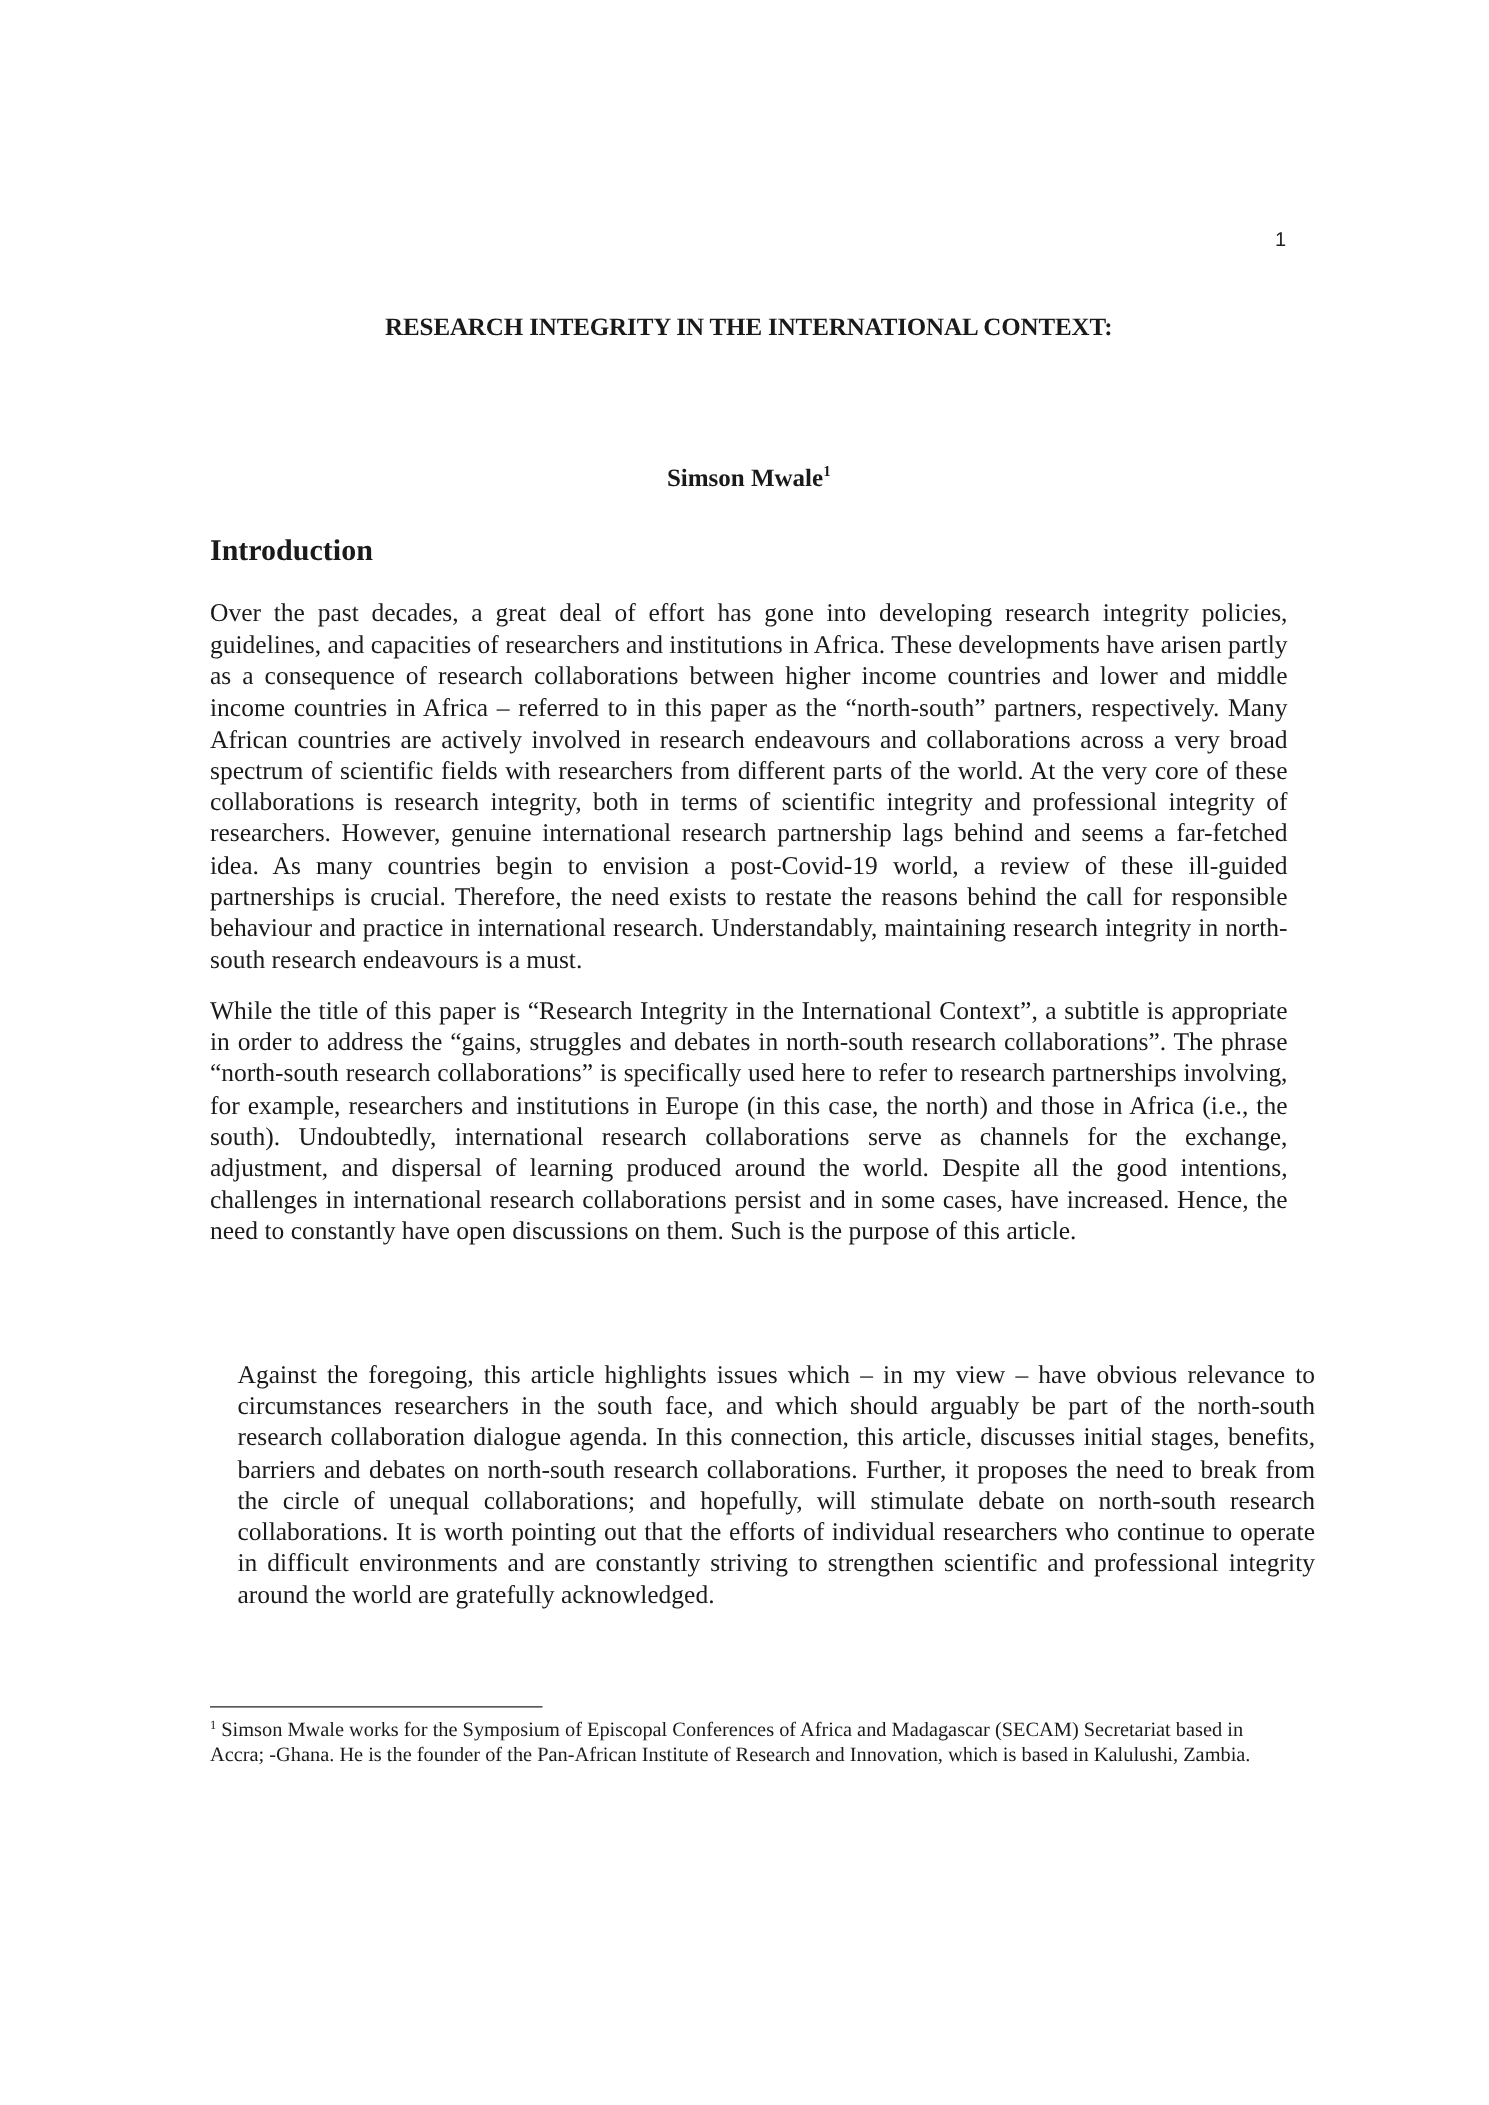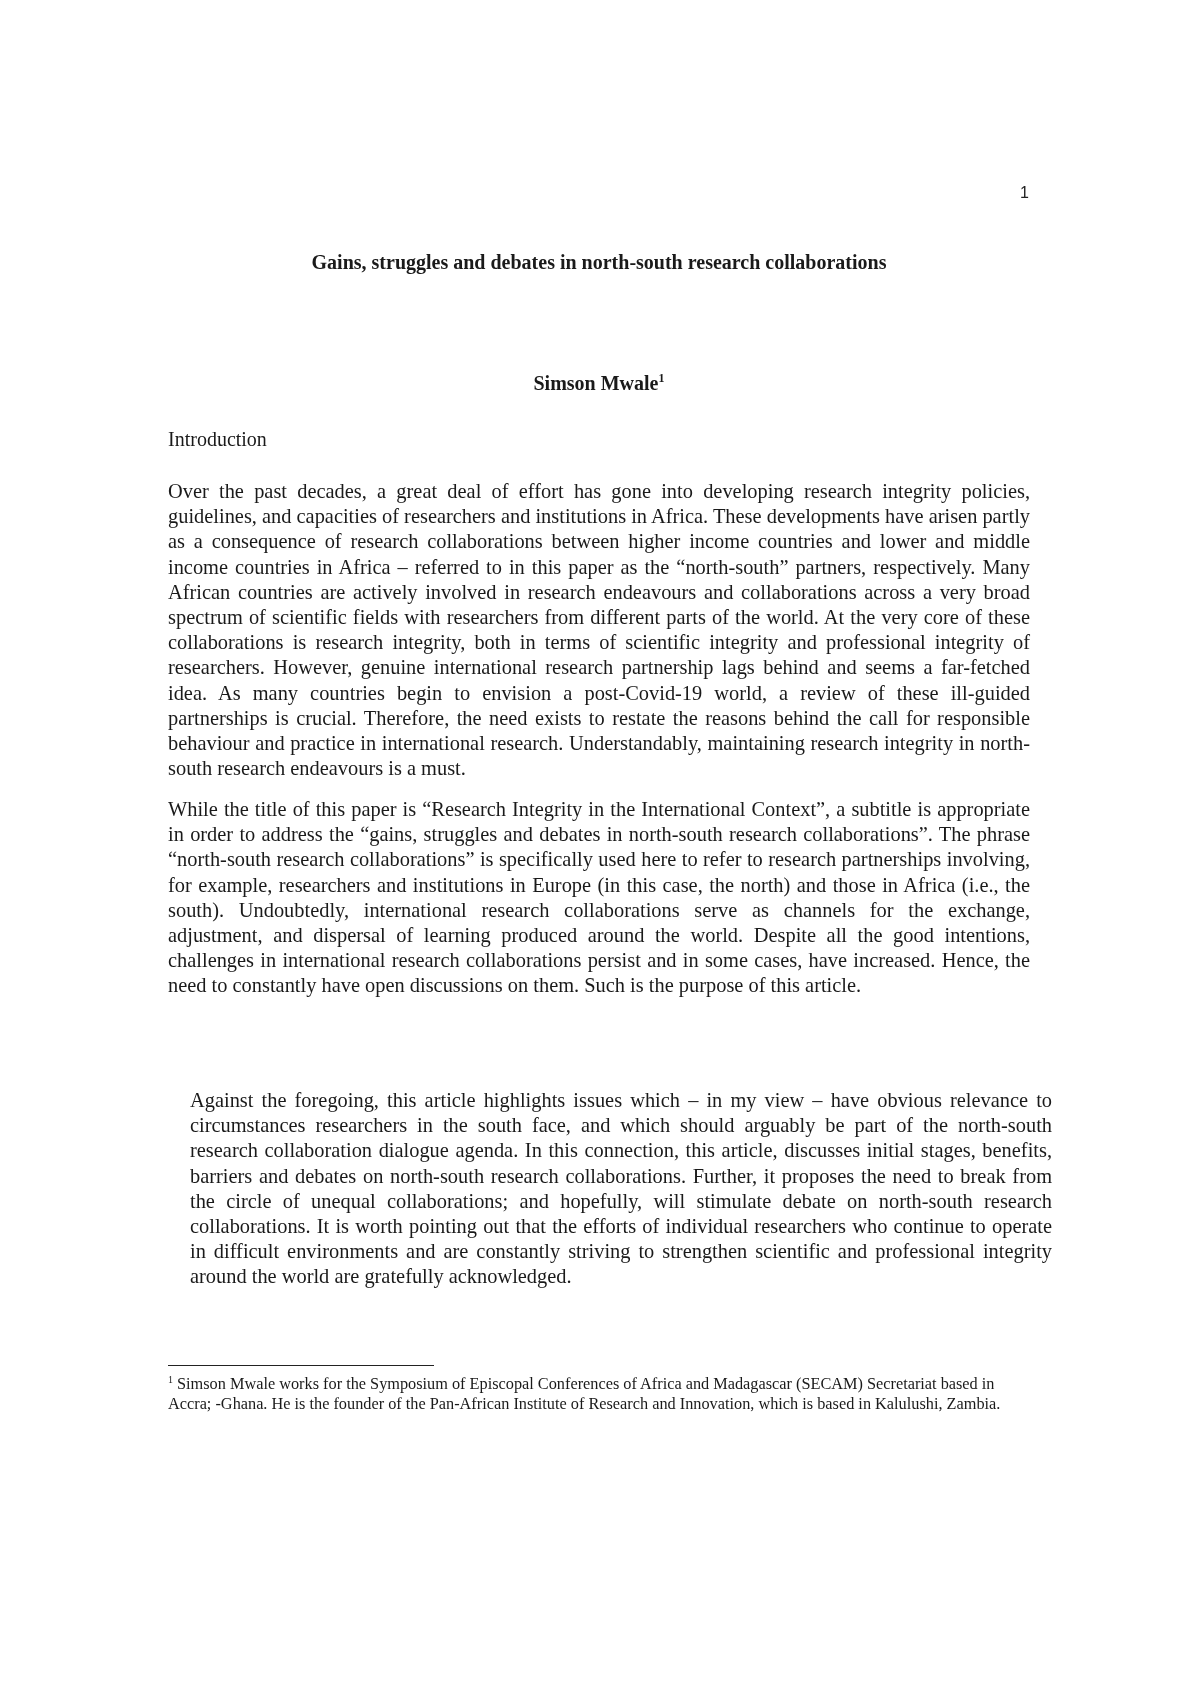--- a/index.html
+++ b/index.html
@@ -3,37 +3,37 @@
   <meta charset="utf-8">
   <style>
     html, body { margin: 0; padding: 0; background: #ffffff; }
     body { width: 1191px; height: 1684px; position: relative; overflow: hidden; font-family: "Liberation Serif", "DejaVu Serif", serif; color: #1a1a1a; }
     .page-number { position: absolute; top: 184px; left: 1020px; font-family: "Liberation Sans", "DejaVu Sans", sans-serif; font-size: 16px; color: #222; }
     .title-block { position: absolute; top: 250px; left: 168px; width: 862px; text-align: center; font-weight: bold; }
     .title { font-size: 20px; line-height: 25px; letter-spacing: -0.1px; }
     .subtitle { font-size: 20px; line-height: 25px; }
     .author { position: absolute; top: 372px; left: 168px; width: 862px; text-align: center; font-weight: bold; font-size: 20px; }
     .author sup { font-size: 12px; vertical-align: 8px; line-height: 0; }
-    .heading { position: absolute; top: 428px; left: 168px; font-weight: normal; font-size: 20px; }
+    .heading { position: absolute; top: 428px; left: 168px; font-weight: bold; font-size: 24px; }
     .para { position: absolute; left: 168px; width: 862px; font-size: 20.4px; line-height: 25.2px; text-align: justify; margin: 0; }
     .p1 { top: 479px; }
     .p2 { top: 797px; }
     .p3 { top: 1088px; margin-left: 22px; }
     .fn-rule { position: absolute; top: 1357px; left: 168px; width: 266px; height: 1px; background: #222; border: none; }
     .footnote { position: absolute; top: 1374px; left: 168px; width: 862px; font-size: 16.3px; line-height: 20px; margin: 0; text-align: left; }
     .footnote sup { font-size: 10px; vertical-align: 6px; line-height: 0; margin-right: 4px; }
   </style>
 </head>
 <body>
 
 <div>
   <div class="page-number">1</div>
 
   <div class="title-block">
-    <div class="subtitle">Gains, struggles and debates in north-south research collaborations</div>
+    <div class="title">RESEARCH INTEGRITY IN THE INTERNATIONAL CONTEXT:</div>
   </div>
 
   <div class="author">
     <span>Simson Mwale</span><sup>1</sup>
   </div>
 
   <div class="heading">Introduction</div>
 
   <p class="para p1">Over the past decades, a great deal of effort has gone into developing research integrity policies, guidelines, and capacities of researchers and institutions in Africa. These developments have arisen partly as a consequence of research collaborations between higher income countries and lower and middle income countries in Africa – referred to in this paper as the “north-south” partners, respectively. Many African countries are actively involved in research endeavours and collaborations across a very broad spectrum of scientific fields with researchers from different parts of the world. At the very core of these collaborations is research integrity, both in terms of scientific integrity and professional integrity of researchers. However, genuine international research partnership lags behind and seems a far-fetched idea. As many countries begin to envision a post-Covid-19 world, a review of these ill-guided partnerships is crucial. Therefore, the need exists to restate the reasons behind the call for responsible behaviour and practice in international research. Understandably, maintaining research integrity in north-south research endeavours is a must.</p>
   <p class="para p2">While the title of this paper is “Research Integrity in the International Context”, a subtitle is appropriate in order to address the “gains, struggles and debates in north-south research collaborations”. The phrase “north-south research collaborations” is specifically used here to refer to research partnerships involving, for example, researchers and institutions in Europe (in this case, the north) and those in Africa (i.e., the south). Undoubtedly, international research collaborations serve as channels for the exchange, adjustment, and dispersal of learning produced around the world. Despite all the good intentions, challenges in international research collaborations persist and in some cases, have increased. Hence, the need to constantly have open discussions on them. Such is the purpose of this article.</p>

